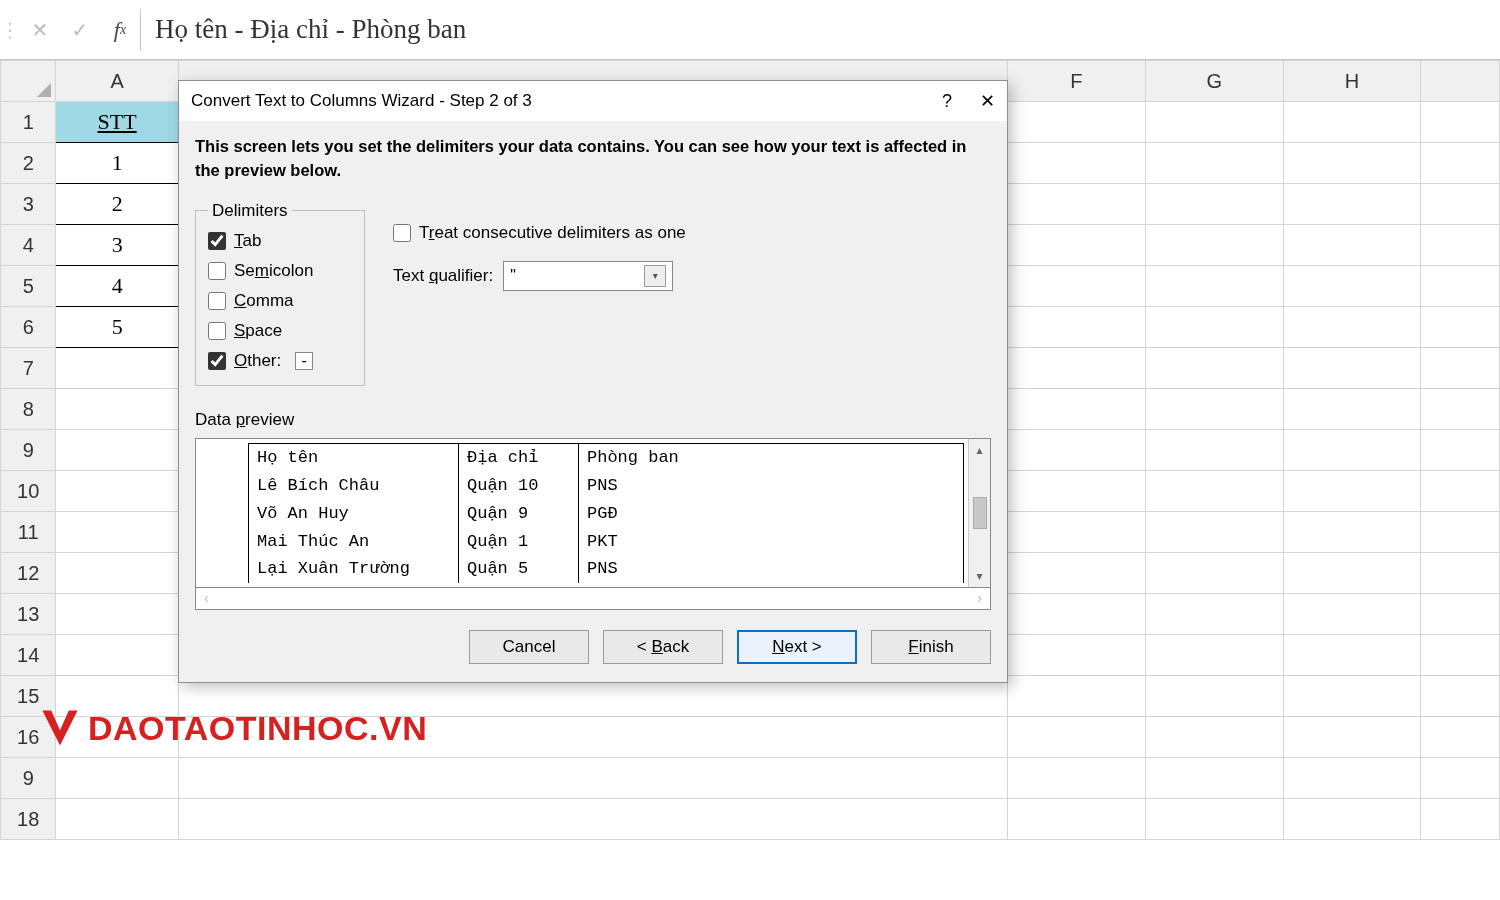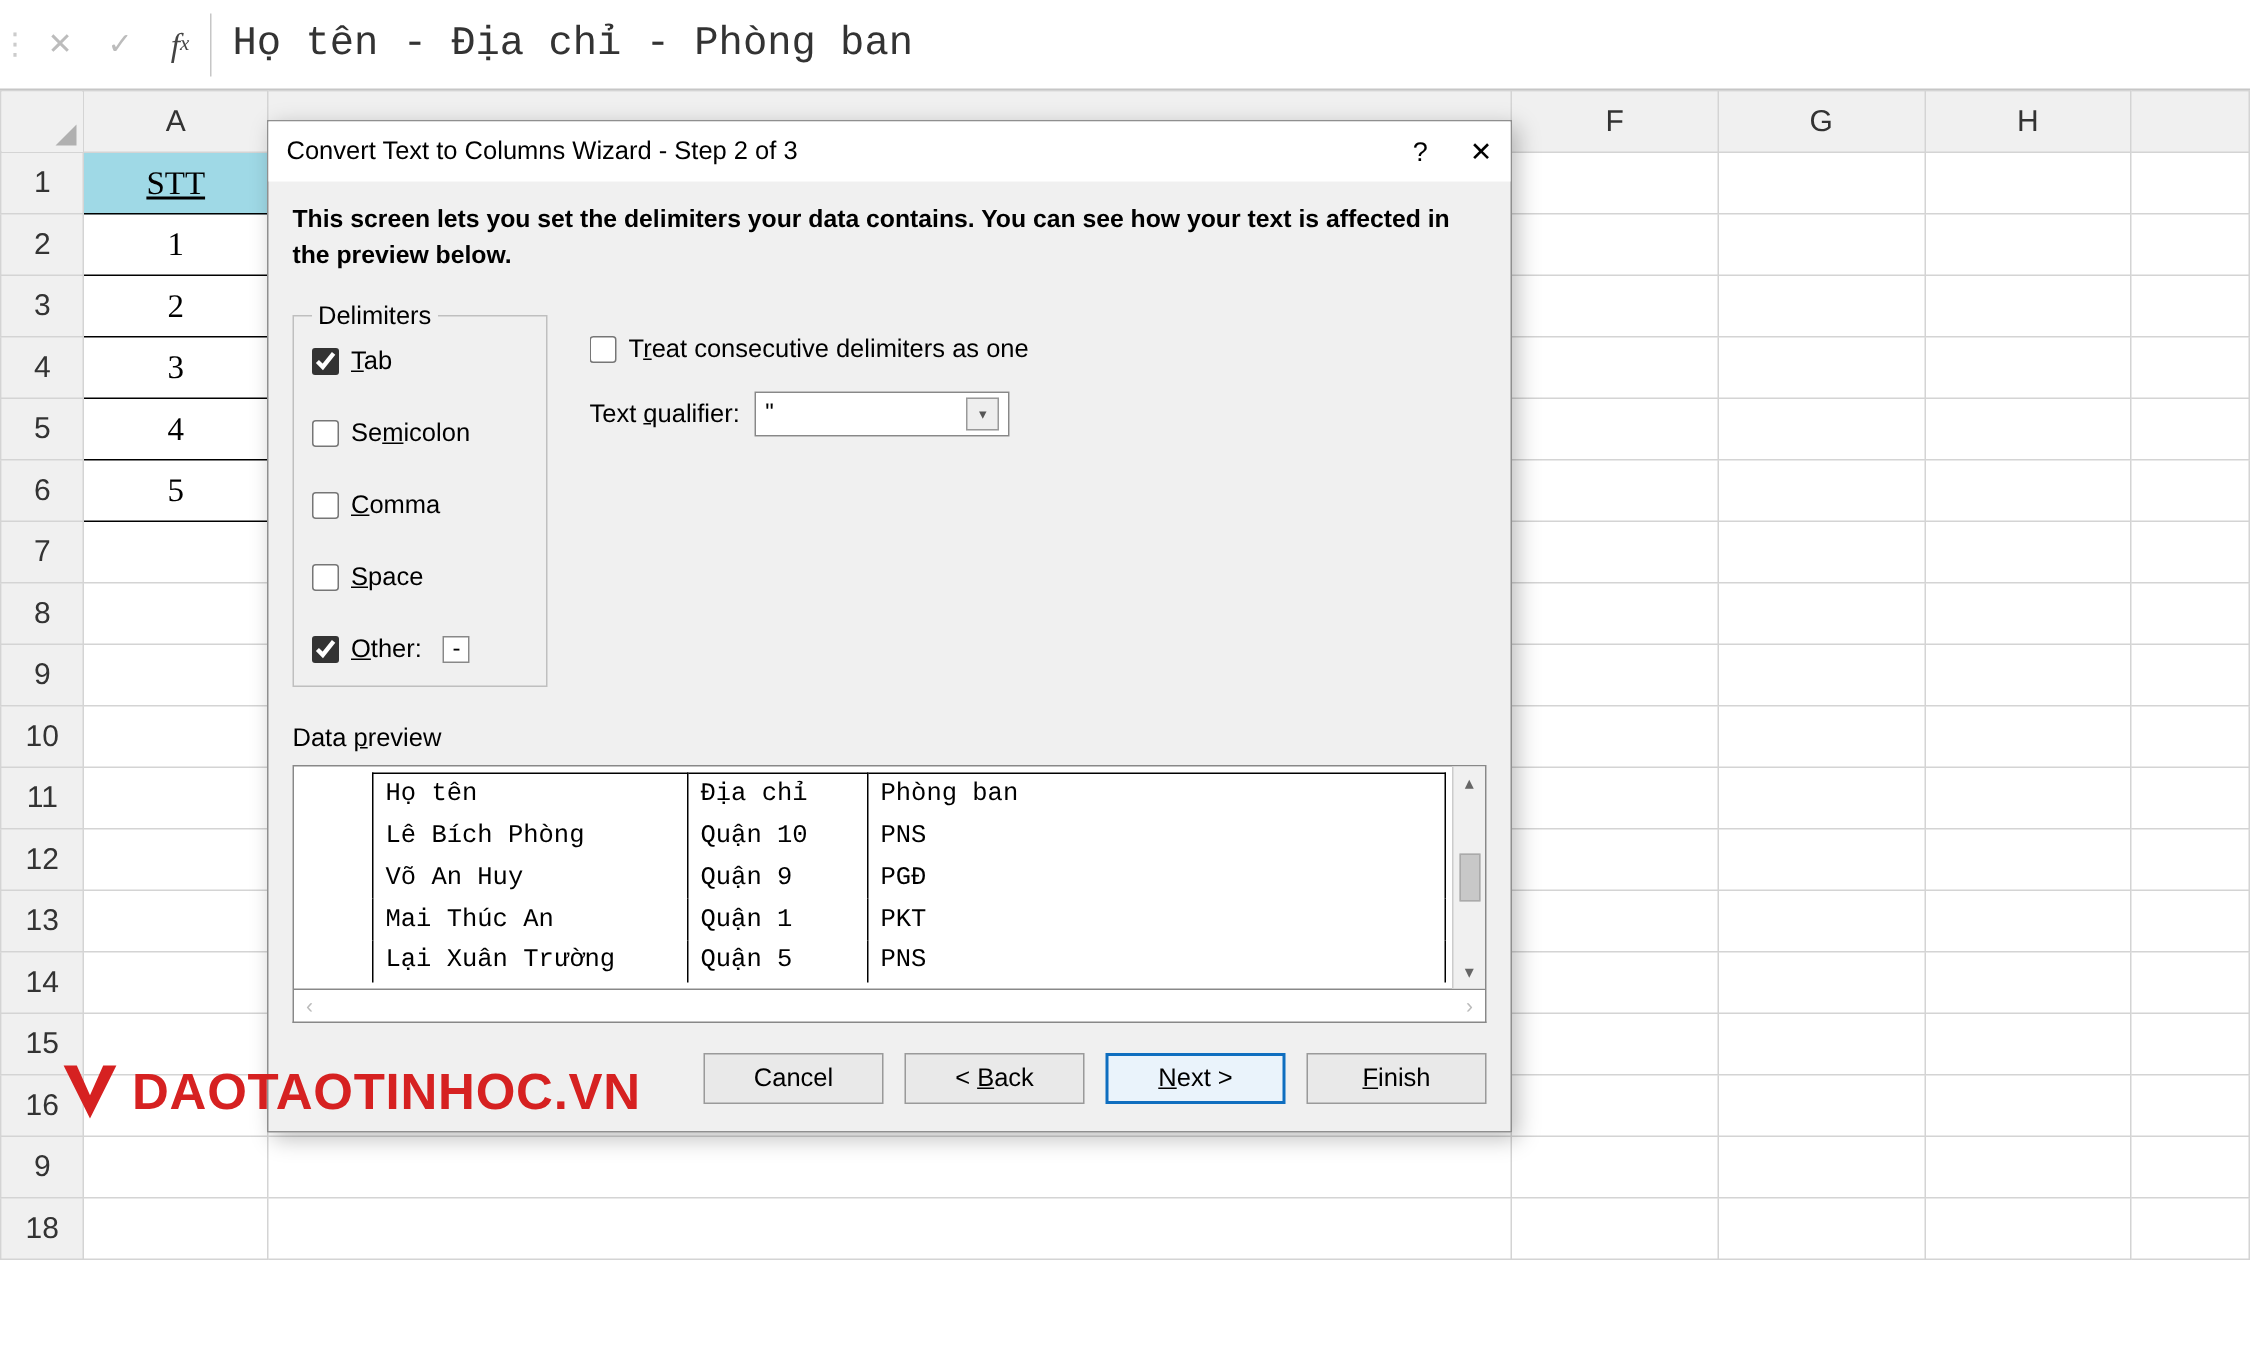--- a/index.html
+++ b/index.html
@@ -31,21 +31,21 @@
   .fb-btn {
     width: 40px; height: 42px;
     display:flex; align-items:center; justify-content:center;
     color:#bcbcbc; font-size:20px;
   }
   .fb-btn.fx { font-style: italic; font-family: "Times New Roman", serif; color:#444; font-size:22px;}
   .formula-input {
     flex:1; height:42px;
     border-left: 1px solid #c6c6c6;
     padding: 0 14px;
-    font-family: Liberation Mono, monospace;
+    font-family: Liberation Serif, serif;
     font-size: 27px;
     color:#333;
     display:flex; align-items:center;
   }
 
   
   .sheet {
     position: relative;
     user-select: none;
   }
@@ -118,21 +118,21 @@
   .dlg-body { padding: 14px 16px 18px 16px; }
   .dlg-desc { font-size:16.5px; line-height:1.45; margin-bottom:18px; font-weight:600; }
 
   fieldset {
     border:1px solid #bfbfbf;
     padding: 10px 12px 14px 12px;
     font-size:17px;
   }
   fieldset legend { padding:0 4px; font-size:17px;}
   .delims-wrap { display:flex; gap:28px; align-items:flex-start; }
-  .delims-col { display:flex; flex-direction:column; gap:28px; }
+  .delims-col { display:flex; flex-direction:column; gap:10px; }
   .chk { display:flex; align-items:center; gap:8px; }
   .chk input { width:18px; height:18px; accent-color:#333; }
   .chk label u{ text-decoration: underline; }
   .other-input {
     width: 34px; height:28px; border:1px solid #888;
     text-align:center; font-size:16px; margin-left:6px;
   }
   .opts-col { display:flex; flex-direction:column; gap:18px; padding-top:22px;}
   .text-qual { display:flex; align-items:center; gap:10px;}
   .tq-select {
@@ -470,21 +470,21 @@
             <col style="width:120px">
             <col>
           </colgroup>
         <tbody>
             <tr>
               <td>Họ tên</td>
               <td>Địa chỉ</td>
               <td>Phòng ban</td>
             </tr>
         <tr>
-              <td>Lê Bích Phòng</td>
+              <td>Lê Bích Châu</td>
               <td>Quận 10</td>
               <td>PNS</td>
             </tr>
         <tr>
               <td>Võ An Huy</td>
               <td>Quận 9</td>
               <td>PGĐ</td>
             </tr>
         <tr>
               <td>Mai Thúc An</td>

